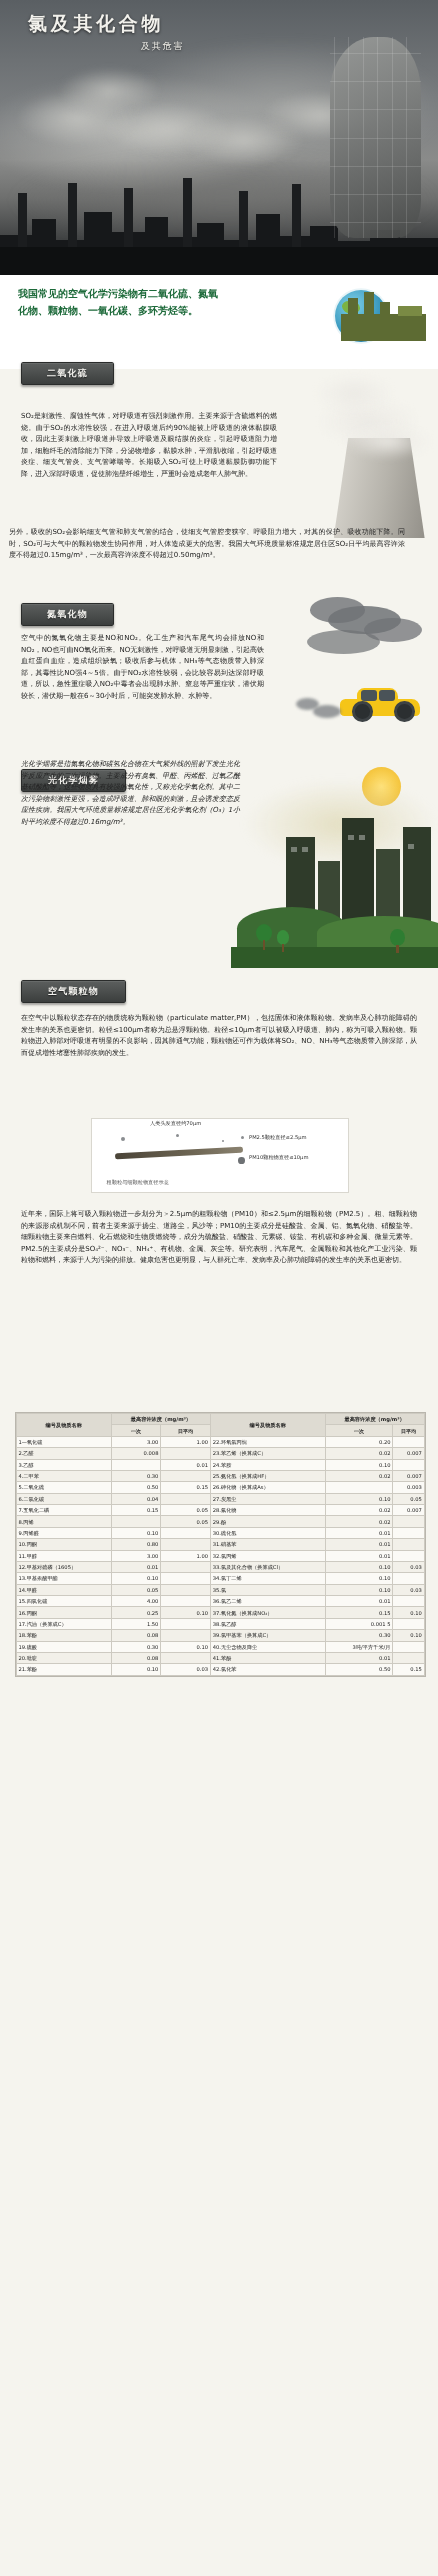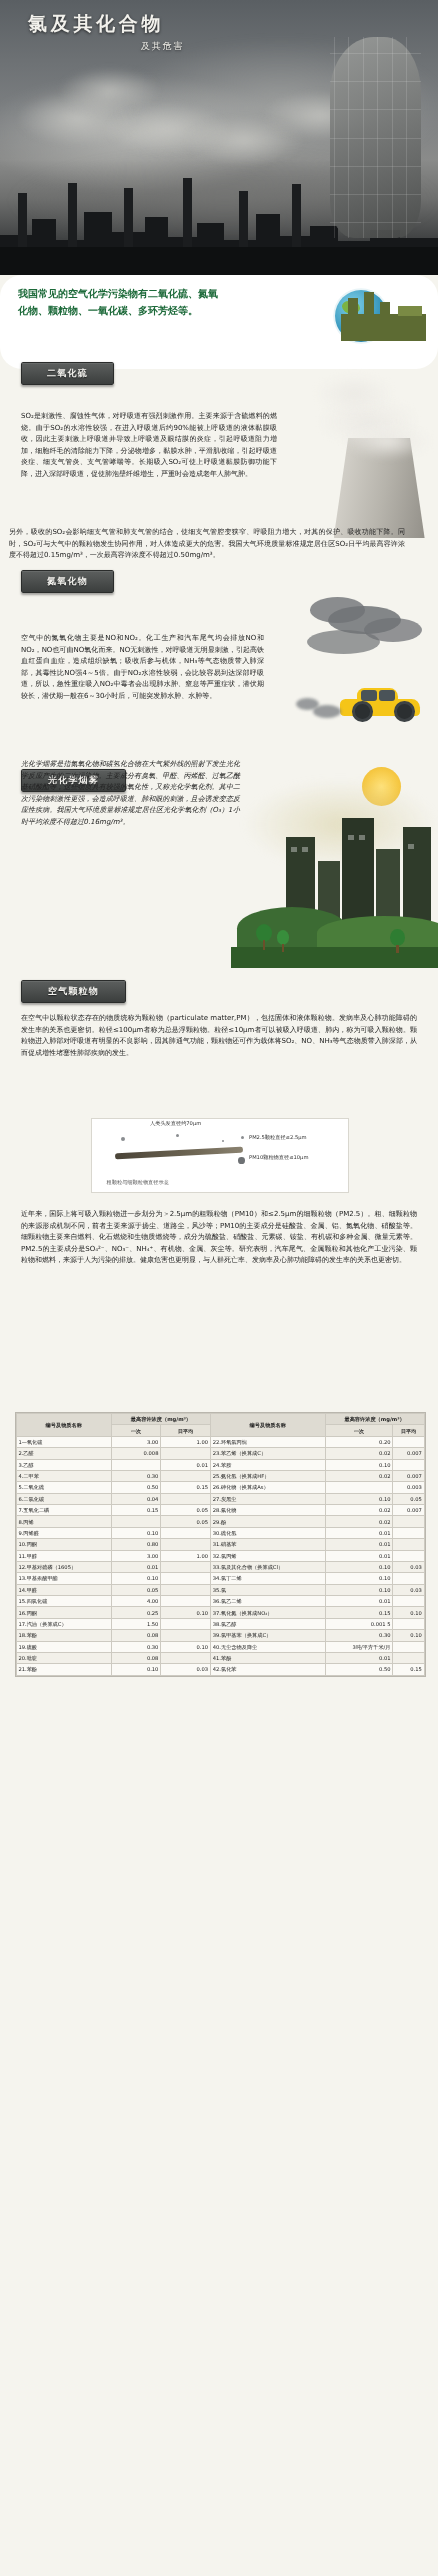--- a/index.html
+++ b/index.html
@@ -31,21 +31,21 @@
 
   
   .face{position:absolute;right:11px;top:37px;width:116px;height:219px;}
   .faceShape{position:absolute;right:6px;top:0;width:91px;height:201px;
     background:linear-gradient(160deg,#9a9c9a,#6a6c6b 60%,#4a4c4b);
     border-radius:44px 37px 24px 24px/56px 55px 37px 37px;opacity:.92;}
   .faceMesh{position:absolute;right:6px;top:0;width:91px;height:201px;opacity:.55;}
   .faceMesh i{position:absolute;background:rgba(255,255,255,.25);}
 
   
-  .intro{position:relative;width:438px;height:94px;background:#ffffff;border-radius:22px;}
+  .intro{position:relative;width:438px;height:94px;background:#ffffff;}
   .intro .earth{position:absolute;right:51px;top:14.6px;width:52px;height:52px;border-radius:50%;
     background:radial-gradient(circle at 34% 30%,#7fd0e8,#2f90b8 62%,#1d6e92);box-shadow:0 0 0 1.8px #e8f4f7;}
   .intro .earth .land{position:absolute;background:#7cb342;border-radius:40% 55% 45% 60%;}
   .intro .factory{position:absolute;right:9.7px;top:7.3px;width:91px;height:58px;}
   .fbar{position:absolute;background:#5d6b33;}
   .intro p{position:absolute;left:18px;top:9.7px;width:201px;margin:0;font-size:10px;line-height:17px;
     color:#1d6a3a;font-weight:700;}
 
   
   .banner{position:absolute;left:21px;width:91px;height:21px;
@@ -182,21 +182,21 @@
 
   <div style="position:absolute;left:0;top:365px;width:438px;height:201px;">
     <div class="cool-tower" style="top:73px;"></div>
     <div class="tower-smoke" style="right:18px;top:32px;width:103px;height:49px;"></div>
     <div class="tower-smoke" style="right:44px;top:8.5px;width:79px;height:39px;"></div>
     <div class="tower-smoke" style="right:4.9px;top:58px;width:91px;height:37px;"></div>
   </div>
   <p class="body-text" style="left:21px;top:411px;width:256px;">SO₂是刺激性、腐蚀性气体，对呼吸道有强烈刺激作用。主要来源于含硫燃料的燃烧。由于SO₂的水溶性较强，在进入呼吸道后约90%能被上呼吸道的液体黏膜吸收，因此主要刺激上呼吸道并导致上呼吸道及眼结膜的炎症，引起呼吸道阻力增加，细胞纤毛的清除能力下降，分泌物增多，黏膜水肿，平滑肌收缩，引起呼吸道炎症、细支气管炎、支气管哮喘等。长期吸入SO₂可使上呼吸道黏膜防御功能下降，进入深部呼吸道，促使肺泡壁纤维增生，严重时会造成老年人肺气肿。</p>
   <p class="body-text" style="left:9px;top:527px;width:396px;">另外，吸收的SO₂会影响细支气管和肺支气管的结合，使细支气管腔变狭窄、呼吸阻力增大，对其的保护、吸收功能下降。同时，SO₂可与大气中的颗粒物发生协同作用，对人体造成更大的危害。我国大气环境质量标准规定居住区SO₂日平均最高容许浓度不得超过0.15mg/m³，一次最高容许浓度不得超过0.50mg/m³。</p>
 
-  <div class="banner" style="top:570px;">
+  <div class="banner" style="top:603px;">
     <span>氮氧化物</span>
   </div>
   <div style="position:absolute;left:0;top:597px;width:438px;height:164px;">
     <div class="cloud" style="right:37px;top:8.5px;width:73px;height:28px;opacity:.85;"></div>
     <div class="cloud" style="right:73px;top:0px;width:55px;height:25.6px;opacity:.8;"></div>
     <div class="cloud" style="right:16px;top:21px;width:58px;height:24px;opacity:.75;"></div>
     <div class="cloud" style="right:58px;top:33px;width:73px;height:24px;opacity:.7;"></div>
     <div class="car" style="top:91px;">
       <div class="cbody"></div>
       <div class="croof"></div>

